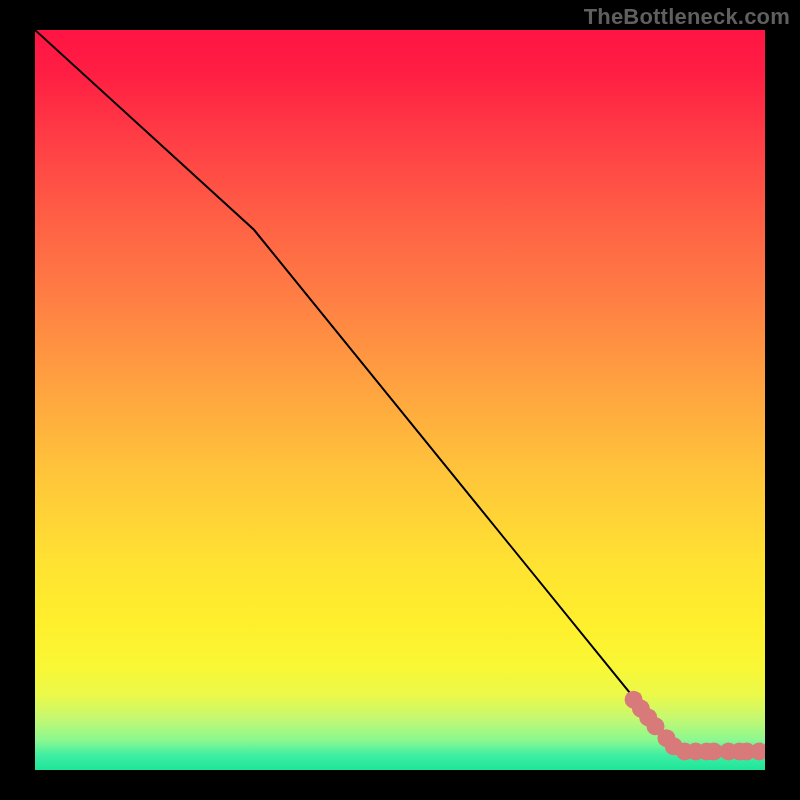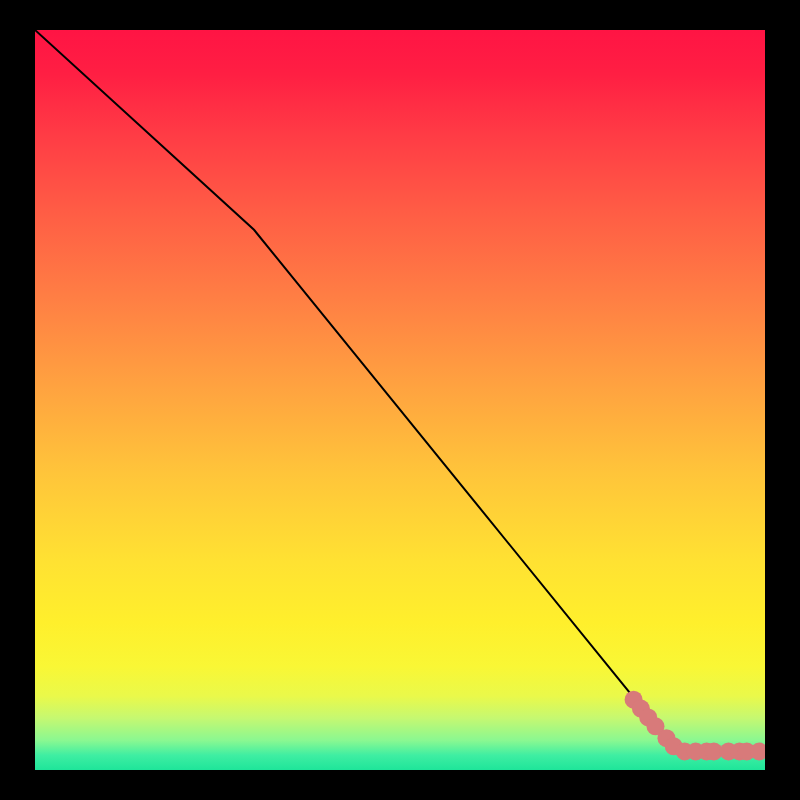--- a/index.html
+++ b/index.html
@@ -58,20 +58,21 @@
     inset: 0;
     width: 100%;
     height: 100%;
   }
 </style>
 </head>
 <body>
 
 <div class="frame">
 
+  <div class="watermark">TheBottleneck.com</div>
 
   <div class="plot-area">
     <svg class="plot-svg" viewBox="0 0 730 740" preserveAspectRatio="none">
       <g>
         <path id="curve-path" fill="none" stroke="#000000" stroke-width="2" d="M0.00 0.00 L219.00 199.80 L642.40 721.50 L730.00 721.50"></path>
       </g>
       <g id="markers-layer">
           <circle cx="598.60" cy="669.70" r="9.00" fill="#d87a7a" stroke="#d87a7a" stroke-width="0"></circle>
           <circle cx="605.90" cy="678.58" r="9.00" fill="#d87a7a" stroke="#d87a7a" stroke-width="0"></circle>
           <circle cx="613.20" cy="687.46" r="9.00" fill="#d87a7a" stroke="#d87a7a" stroke-width="0"></circle>

